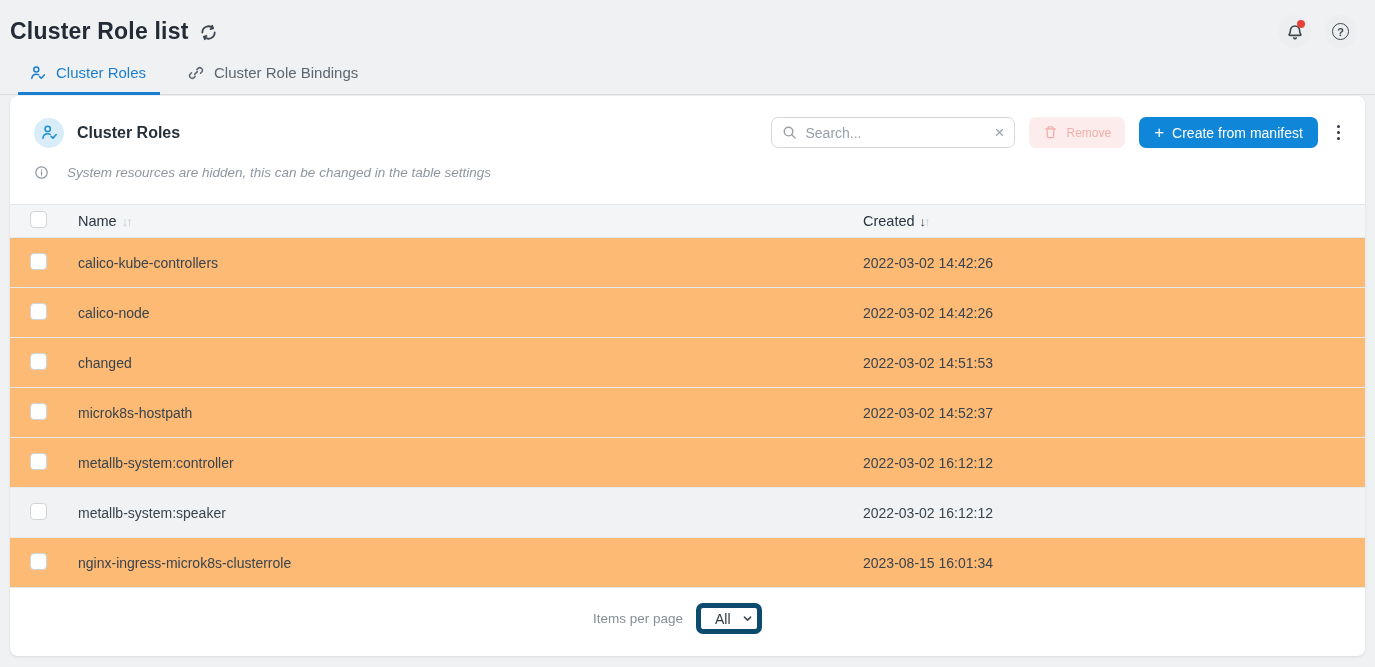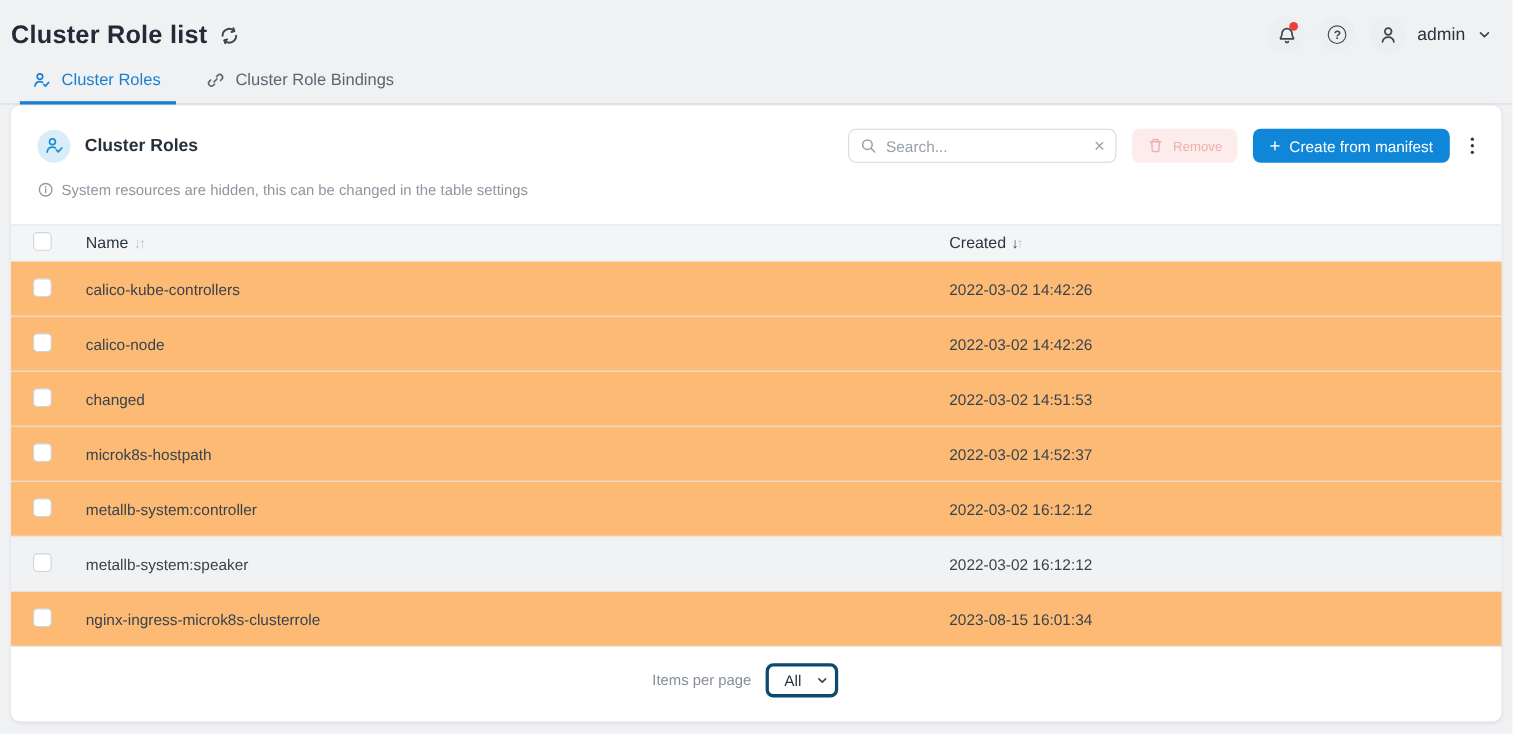--- a/index.html
+++ b/index.html
@@ -34,35 +34,35 @@
   .controls{display:flex;align-items:center;gap:14px;}
   .search{display:flex;align-items:center;gap:8px;width:244px;height:31px;border:1px solid #d5d9dd;border-radius:7px;padding:0 10px;background:#fff;color:#98a0a8;}
   .search input{border:none;outline:none;flex:1;font-size:14px;color:var(--text-body);min-width:0;background:transparent;}
   .search input::placeholder{color:#98a0a8;}
   .search .clear{font-size:17px;line-height:1;color:#9aa2aa;cursor:pointer;}
   .btn-remove{display:flex;align-items:center;gap:8px;height:31px;padding:0 14px;border:none;border-radius:7px;background:var(--remove-bg);color:var(--remove-fg);font-size:12px;cursor:not-allowed;}
   .btn-create{display:flex;align-items:center;gap:8px;height:31px;padding:0 15px;border:none;border-radius:7px;background:var(--accent);color:#fff;font-size:14px;cursor:pointer;}
   .btn-create .plus{font-size:17px;line-height:1;font-weight:400;}
   .kebab{display:flex;flex-direction:column;gap:2.5px;align-items:center;justify-content:center;background:none;border:none;padding:6px 5px;cursor:pointer;}
   .kebab i{width:3.2px;height:3.2px;border-radius:50%;background:#2f3a44;}
-  .info{display:flex;align-items:center;gap:7px;margin:17px 0 0 24px;font-size:13.5px;color:#8e97a0;}
+  .info{display:flex;align-items:center;gap:18px;margin:17px 0 0 24px;font-size:13.5px;color:#8e97a0;font-style:italic;}
   .info svg{flex:none;}
   .table{margin-top:24px;}
   .thead,.row{display:grid;grid-template-columns:48px 785px 1fr;align-items:center;padding-left:20px;}
   .thead{height:34px;background:var(--thead-bg);border-top:1px solid var(--border);border-bottom:1px solid var(--border);font-size:14.5px;color:#2c3641;}
   .row{height:50px;border-bottom:1px solid #e7eaed;font-size:14px;color:var(--text-body);background:#fdba74;}
   .row.hover{background:var(--row-hover);}
   .sorts{margin-left:5px;font-size:13px;letter-spacing:-2px;}
   .arrow.muted{color:#c3c9ce;}
   .arrow.active{color:#39434d;}
   input[type=checkbox]{appearance:none;-webkit-appearance:none;width:17px;height:17px;border:1px solid #d0d5da;border-radius:4px;background:#fff;cursor:pointer;}
   .card-foot{display:flex;align-items:center;justify-content:center;gap:13px;padding:15px 20px 0 0;}
   .ipp-label{font-size:13.5px;color:#858e97;}
   .selectwrap{position:relative;}
-  .selectwrap select{appearance:none;-webkit-appearance:none;width:66px;height:31px;border:3px solid #0c4a6e;border-radius:7px;background:#fff;font-size:14px;color:#2c3641;padding:0 24px 0 14px;cursor:pointer;}
+  .selectwrap select{appearance:none;-webkit-appearance:none;width:66px;height:31px;border:5px solid #0c4a6e;border-radius:7px;background:#fff;font-size:14px;color:#2c3641;padding:0 24px 0 14px;cursor:pointer;}
   .selectwrap svg{position:absolute;right:8px;top:9px;pointer-events:none;color:var(--icon-gray);}
   svg{display:block;}
 </style>
 </head>
 <body>
 
 <header class="topbar">
   <div class="title-wrap">
     <h1>Cluster Role list</h1>
     <span class="refresh">
@@ -78,34 +78,20 @@
     <button class="iconbtn">
       <svg width="18" height="18" viewBox="0 0 16 16" fill="none" stroke="currentColor" stroke-width="1.4" stroke-linecap="round" stroke-linejoin="round">
         <path d="M12.7 11H3.3c-.5 0-.8-.55-.45-.95.6-.7 1.05-1.45 1.05-3.3A4.1 4.1 0 0 1 8 2.6a4.1 4.1 0 0 1 4.1 4.15c0 1.85.45 2.6 1.05 3.3.35.4.05.95-.45.95z"></path>
         <path d="M6.9 13.2a1.2 1.2 0 0 0 2.2 0"></path>
       </svg>
       <span class="dot"></span>
     </button>
     <button class="iconbtn">
       <span class="qcircle">?</span>
     </button>
-    <div class="user-menu">
-      <button class="iconbtn">
-        <svg width="18" height="18" viewBox="0 0 16 16" fill="none" stroke="currentColor" stroke-width="1.4" stroke-linecap="round" stroke-linejoin="round">
-          <circle cx="8" cy="5" r="2.7"></circle>
-            <path d="M3.4 13.4c.5-2.6 2.2-3.9 4.6-3.9s4.1 1.3 4.6 3.9"></path>
-        </svg>
-      </button>
-      <span class="username">admin</span>
-      <span class="chev">
-        <svg width="15" height="15" viewBox="0 0 16 16" fill="none" stroke="currentColor" stroke-width="1.6" stroke-linecap="round" stroke-linejoin="round">
-            <path d="M4.2 6.3L8 10l3.8-3.7"></path>
-          </svg>
-      </span>
-    </div>
   </div>
 </header>
 
 <nav class="tabs">
   <div class="tab active">
     <svg width="16" height="16" viewBox="0 0 16 16" fill="none" stroke="currentColor" stroke-width="1.5" stroke-linecap="round" stroke-linejoin="round">
       <circle cx="6.3" cy="4.6" r="2.5"></circle>
         <path d="M1.8 13.4c.3-2.8 2.1-4.2 4.5-4.2.9 0 1.7.2 2.4.6"></path>
         <path d="M9.6 11.6l1.7 1.7 3-3.4"></path>
     </svg>

